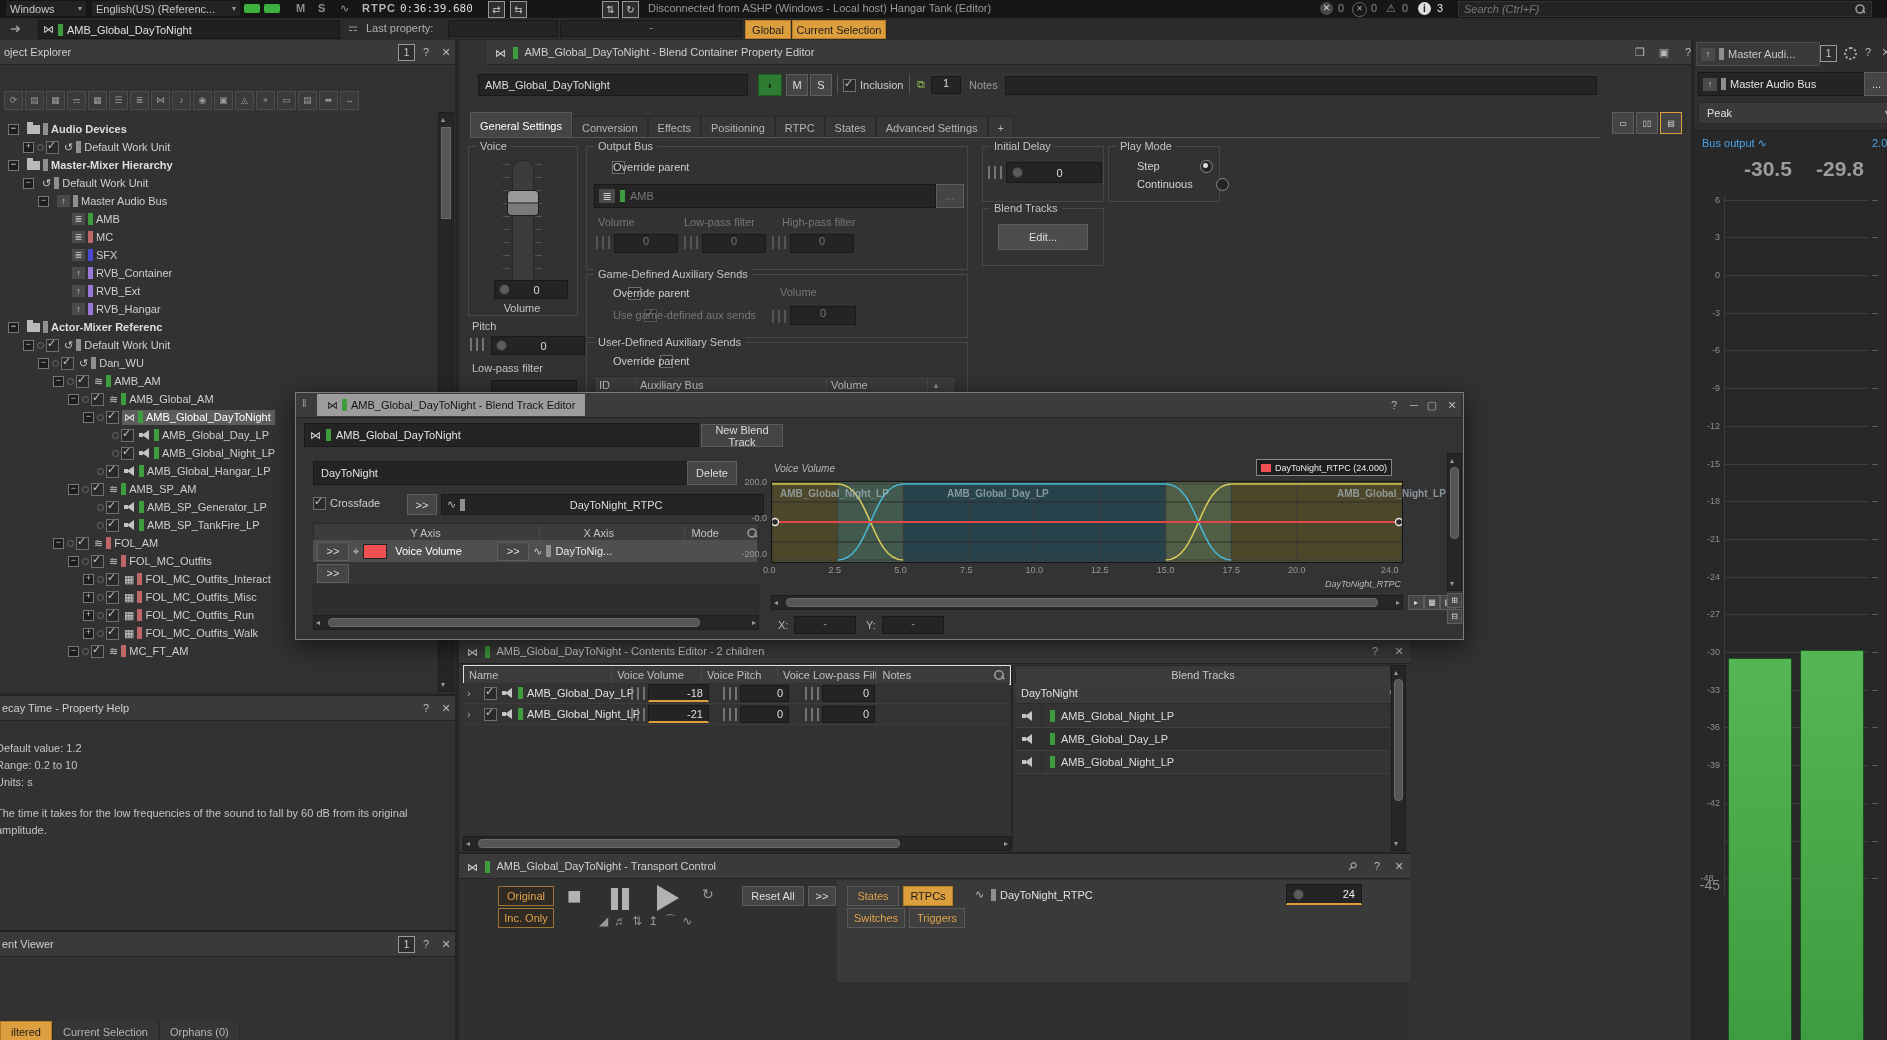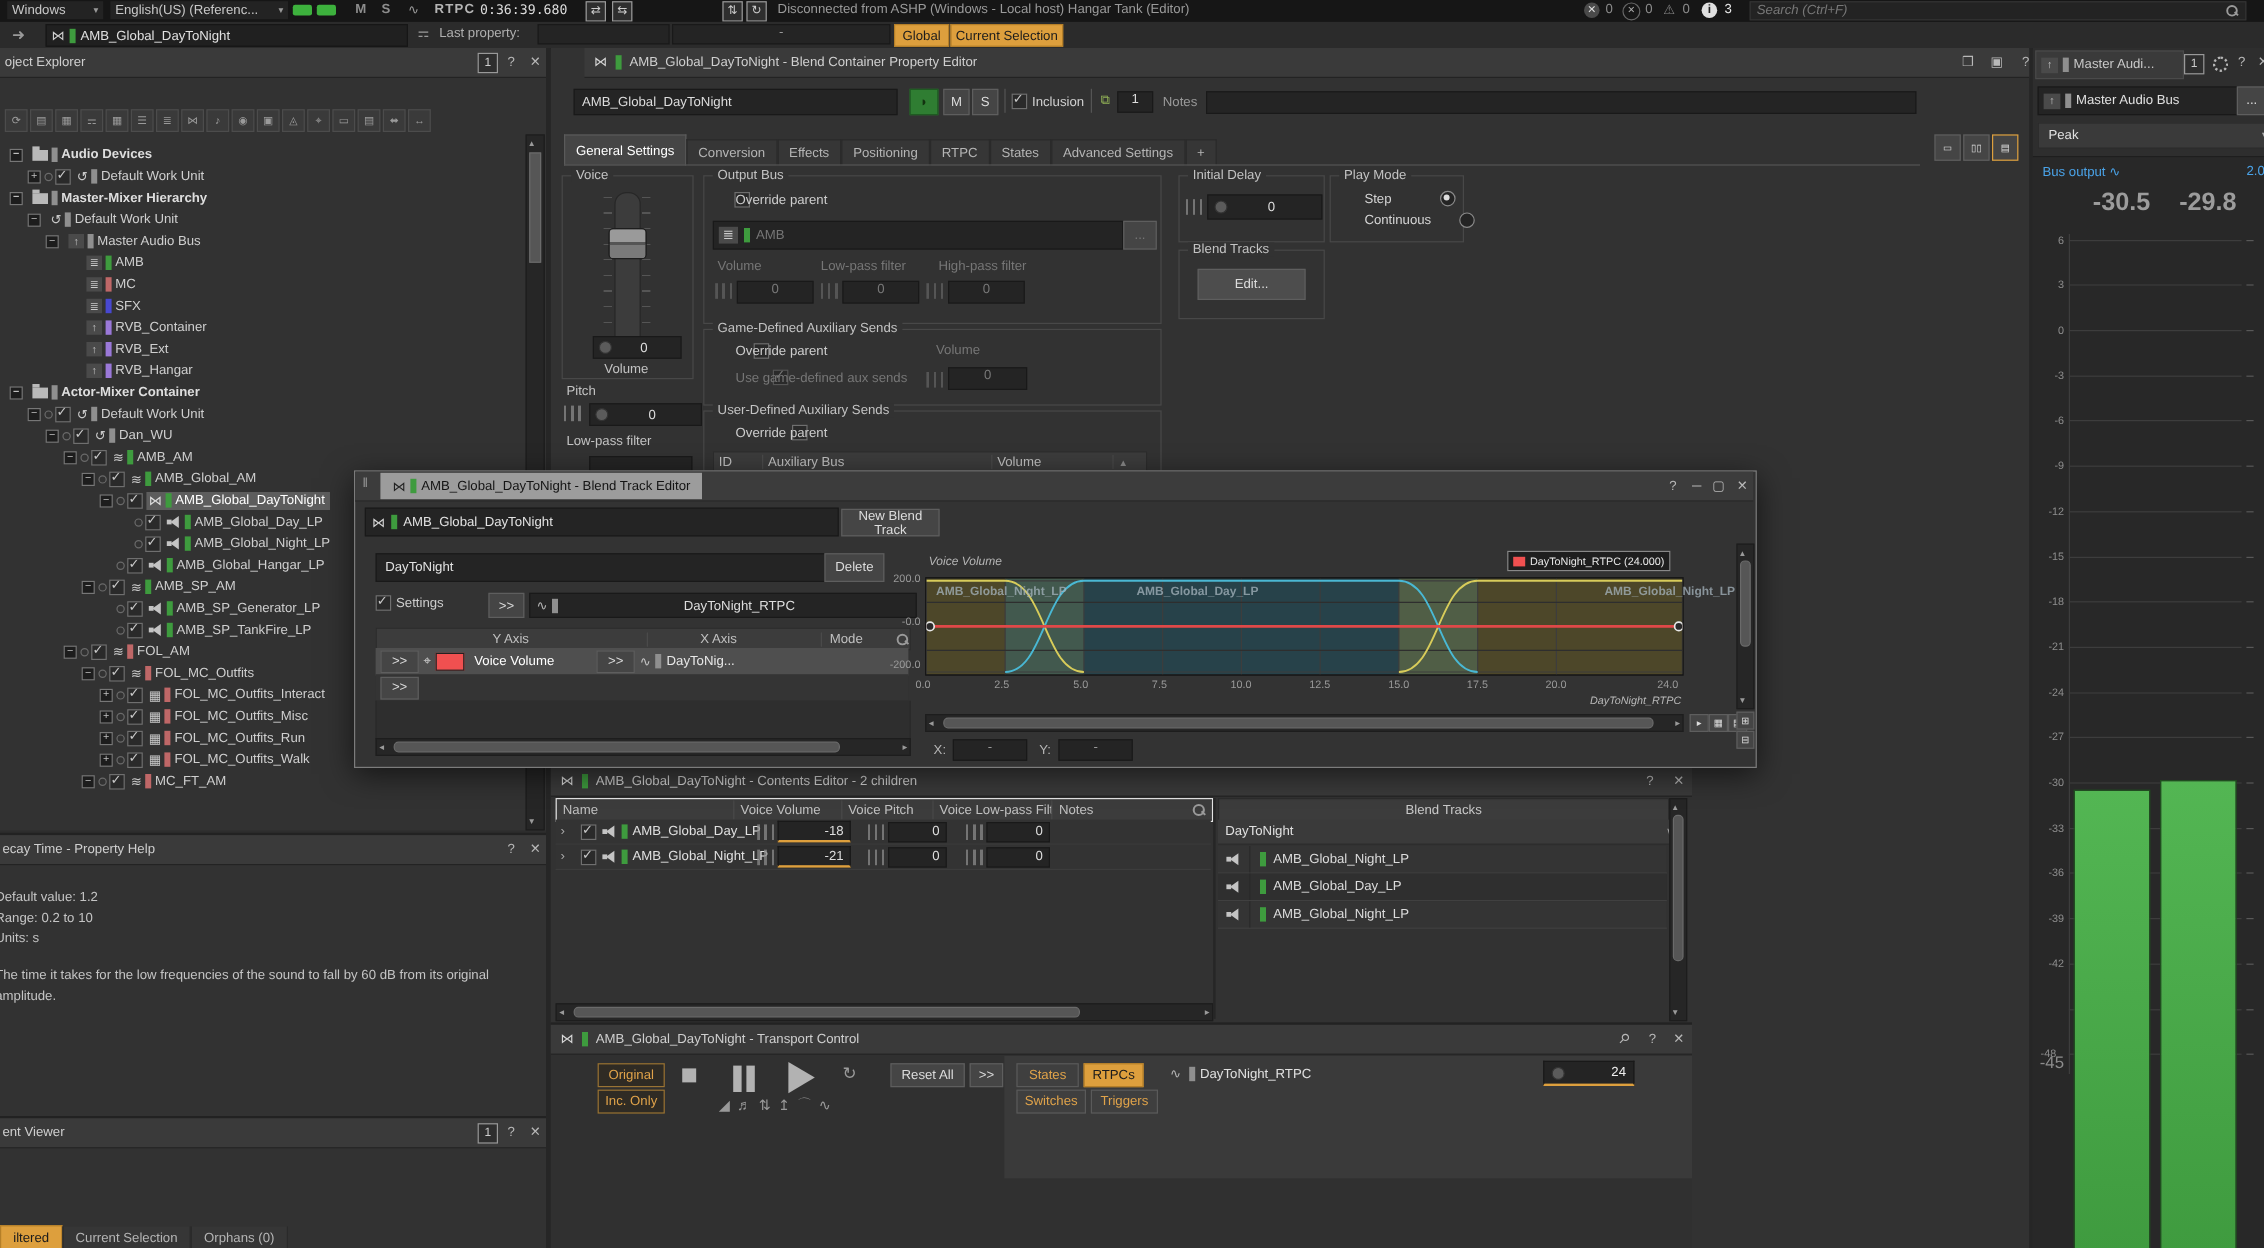--- a/index.html
+++ b/index.html
@@ -254,21 +254,21 @@
             <span class="chip" style="background:#9a78d8;"></span>
             <span>RVB_Hangar</span>
           </span>
         </div>
         <div class="trow bold" style="padding-left: 8px;">
           <span class="exp">−</span>
           <span style="width:3px;flex:none;"></span>
           <span class="lblwrap" style="margin-left:3px;">
             <span class="fold"></span>
             <span class="chip" style="background:#8f8f8f;"></span>
-            <span>Actor-Mixer Container</span>
+            <span>Actor-Mixer Referenc</span>
           </span>
         </div>
         <div class="trow" style="padding-left: 23px;">
           <span class="exp">−</span>
           <span style="width:3px;flex:none;"></span>
           <span class="lnk"></span>
           <span style="width:2px;flex:none;"></span>
           <span class="ck on"></span>
           <span class="lblwrap" style="margin-left:3px;">
             <span class="i" style="color:#c8c8c8;">↺</span>
@@ -940,21 +940,21 @@
       </div>
 
     
     <div class="abs field" style="left:17px;top:68px;width:366px;height:22px;line-height:22px;padding-left:7px;">
       <span style="color:#e2e2e2;">DayToNight</span>
     </div>
     <div class="abs btn" style="left:391px;top:68px;width:48px;height:22px;">
         <span>Delete</span>
       </div>
     <span class="abs ck on" style="left:17px;top:103px;"></span>
-    <span class="abs" style="left:34px;top:104px;color:#cdcdcd;">Settings</span>
+    <span class="abs" style="left:34px;top:104px;color:#cdcdcd;">Crossfade</span>
     <div class="abs btn" style="left:111px;top:101px;width:28px;height:19px;">
         <span>&gt;&gt;</span>
       </div>
     <div class="abs field row" style="left:145px;top:101px;width:316px;height:19px;gap:4px;padding-left:5px;">
       <span class="i" style="color:#b5b5b5;">∿</span>
       <span class="chip" style="background:#8f8f8f;"></span>
       <span style="margin:0 auto;color:#dedede;">DayToNight_RTPC</span>
     </div>
     
     <div class="abs row" style="left:17px;top:130px;width:444px;height:17px;background:#3c3c3c;border:1px solid #2b2b2b;">

